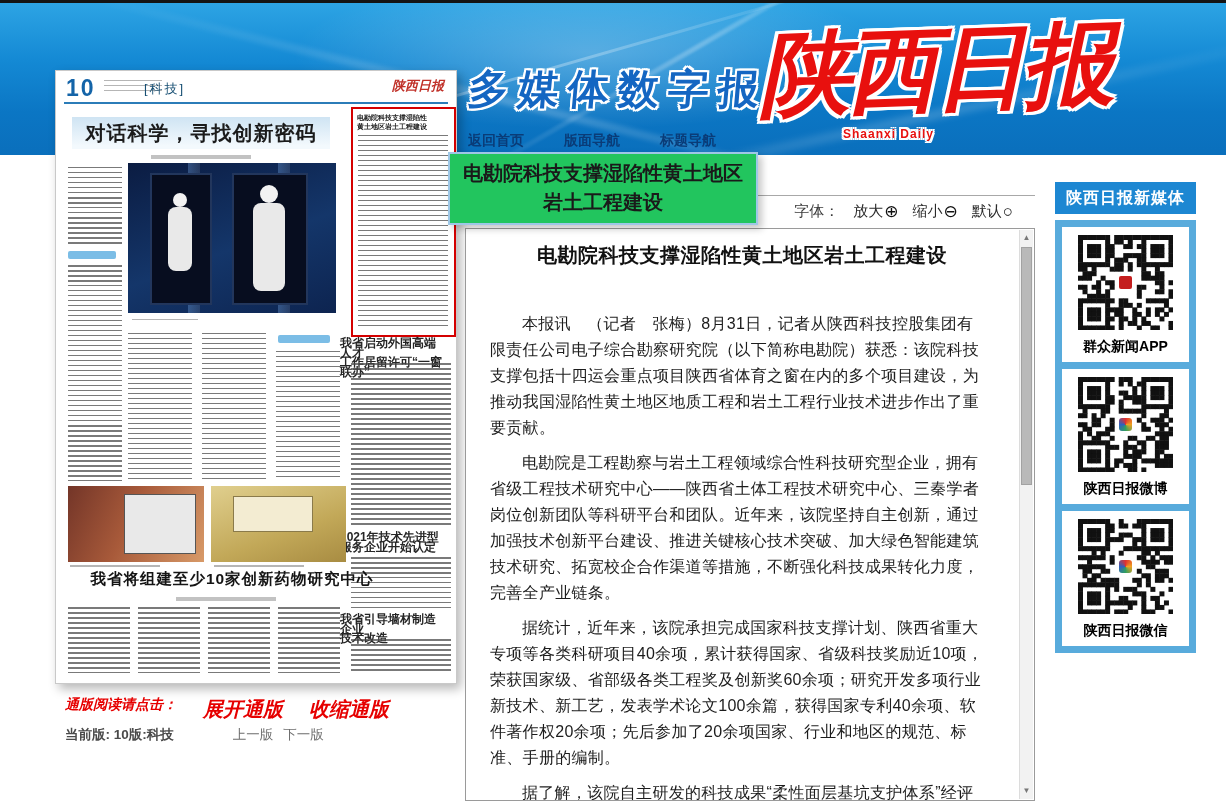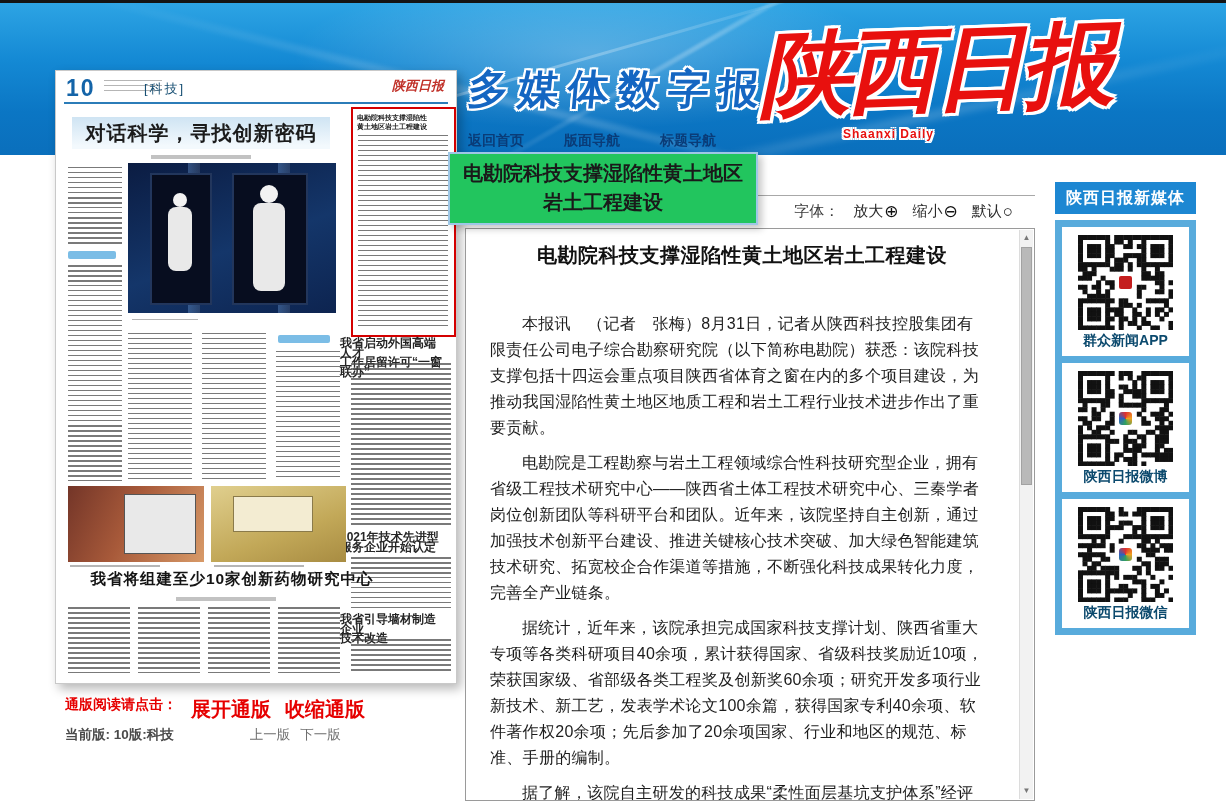--- a/index.html
+++ b/index.html
@@ -80,28 +80,28 @@
   .sidebar{position:absolute;left:1055px;top:182px;width:141px;}
   .sb-header{height:32px;background:#1d87d2;color:#ffffff;font-size:16px;font-weight:bold;
          display:flex;align-items:center;justify-content:center;letter-spacing:1px;}
   .sb-body{margin-top:6px;background:#58abdc;padding:7px;display:flex;flex-direction:column;gap:7px;}
   .qr-card{background:#ffffff;padding:8px 6px 6px;display:flex;flex-direction:column;align-items:center;}
   .qr-wrap{position:relative;width:95px;height:95px;}
   .qr-wrap svg{display:block;}
   .qr-logo{position:absolute;left:37px;top:37px;width:21px;height:21px;background:#fff;display:flex;align-items:center;justify-content:center;}
   .qr-logo .mark-red{width:13px;height:13px;background:#c41e1e;border-radius:2px;}
   .qr-logo .mark-color{width:13px;height:13px;border-radius:3px;background:conic-gradient(#e03030,#f0a020,#30a060,#3060c0,#e03030);}
-  .qr-label{margin-top:2px;font-size:14px;font-weight:bold;color:#0c4a6e;white-space:nowrap;}
+  .qr-label{margin-top:8px;font-size:14px;font-weight:bold;color:#000000;white-space:nowrap;}
   
-  .foot-red{position:absolute;left:65px;top:696px;display:flex;gap:14px;}
+  .foot-red{position:absolute;left:65px;top:696px;display:flex;gap:26px;font-style:italic;}
   .foot-red .cap{font-size:14px;font-weight:bold;color:#e60000;}
   .foot-red a{font-size:20px;font-weight:bold;color:#e60000;text-decoration:none;cursor:pointer;}
   .foot-nav{position:absolute;left:65px;top:726px;width:340px;display:flex;}
   .foot-nav .cur{font-size:13.5px;font-weight:bold;color:#4a4a4a;}
-  .foot-nav .pn{margin-left:76px;font-size:13.5px;color:#6e6e6e;display:flex;gap:10px;}
+  .foot-nav .pn{margin-left:59px;font-size:13.5px;color:#6e6e6e;display:flex;gap:10px;}
   .foot-nav .pn a{color:#6e6e6e;text-decoration:none;cursor:pointer;}
 </style>
 </head>
 <body>
 
 <div id="page">
 
   <div class="topbar"></div>
   <div class="banner">
     <div class="banner-glow"></div>

